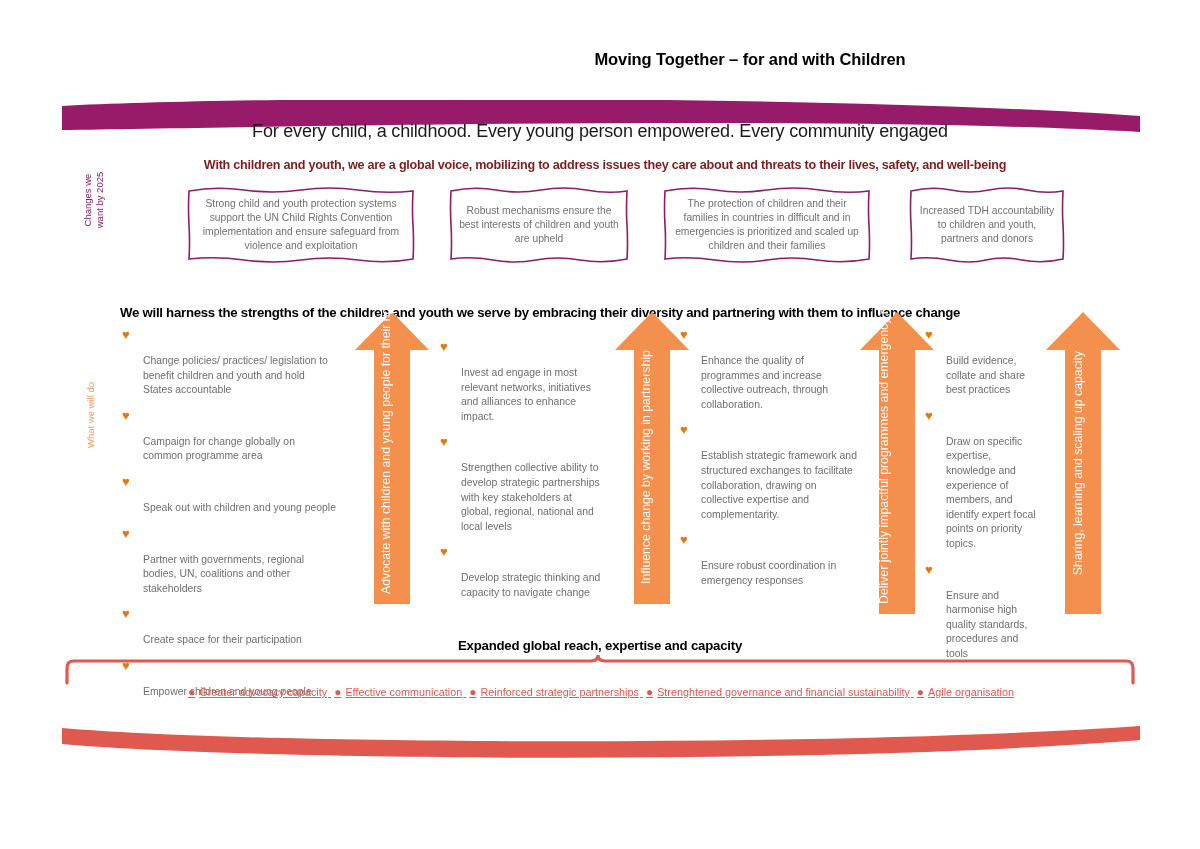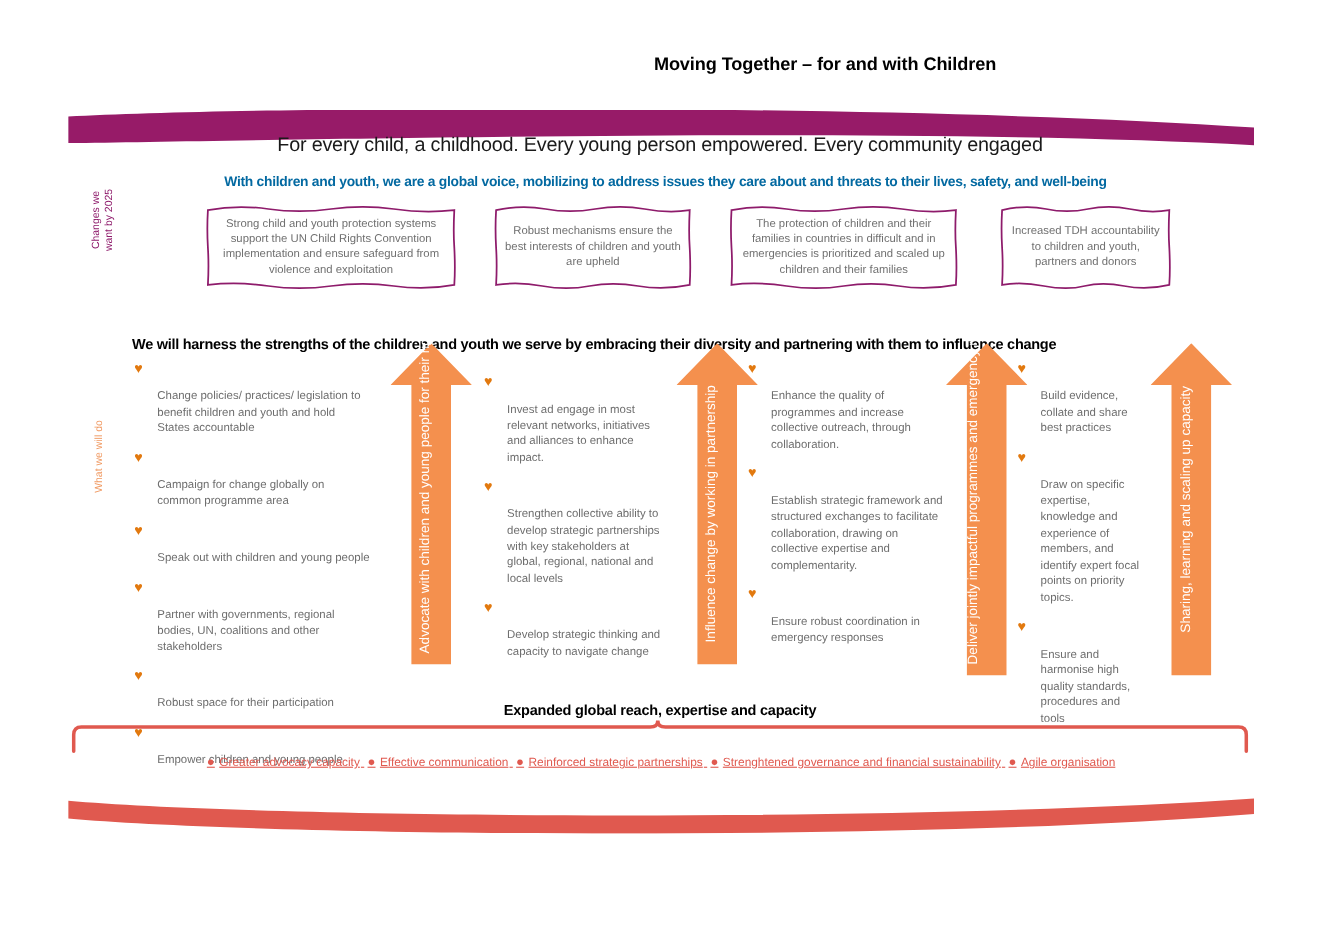--- a/index.html
+++ b/index.html
@@ -71,21 +71,21 @@
 
   
   .mission {
     position: absolute;
     left: 120px;
     top: 158px;
     width: 970px;
     text-align: center;
     font-size: 12.6px;
     font-weight: bold;
-    color: #0369a1;
+    color: #7f1d1d;
     letter-spacing: -0.25px;
   }
 
   
   .outcome-box {
     position: absolute;
     box-sizing: border-box;
     display: flex;
     align-items: center;
     justify-content: center;
@@ -276,21 +276,21 @@
     <div class="bullet-item">
       <span class="bullet-heart">♥</span>
       <span class="bullet-text">Speak out with children and young people</span>
     </div>
     <div class="bullet-item">
       <span class="bullet-heart">♥</span>
       <span class="bullet-text">Partner with governments, regional bodies, UN, coalitions and other stakeholders</span>
     </div>
     <div class="bullet-item">
       <span class="bullet-heart">♥</span>
-      <span class="bullet-text">Robust space for their participation</span>
+      <span class="bullet-text">Create space for their participation</span>
     </div>
     <div class="bullet-item">
       <span class="bullet-heart">♥</span>
       <span class="bullet-text">Empower children and young people</span>
     </div>
   </div>
 
   <div class="arrow" style="left:355px; top:312px;">
     <svg width="74" height="292" viewBox="0 0 74 292">
       <path d="M37,0 L74,38 L55,38 L55,292 L19,292 L19,38 L0,38 Z" fill="#F4904E"></path>

